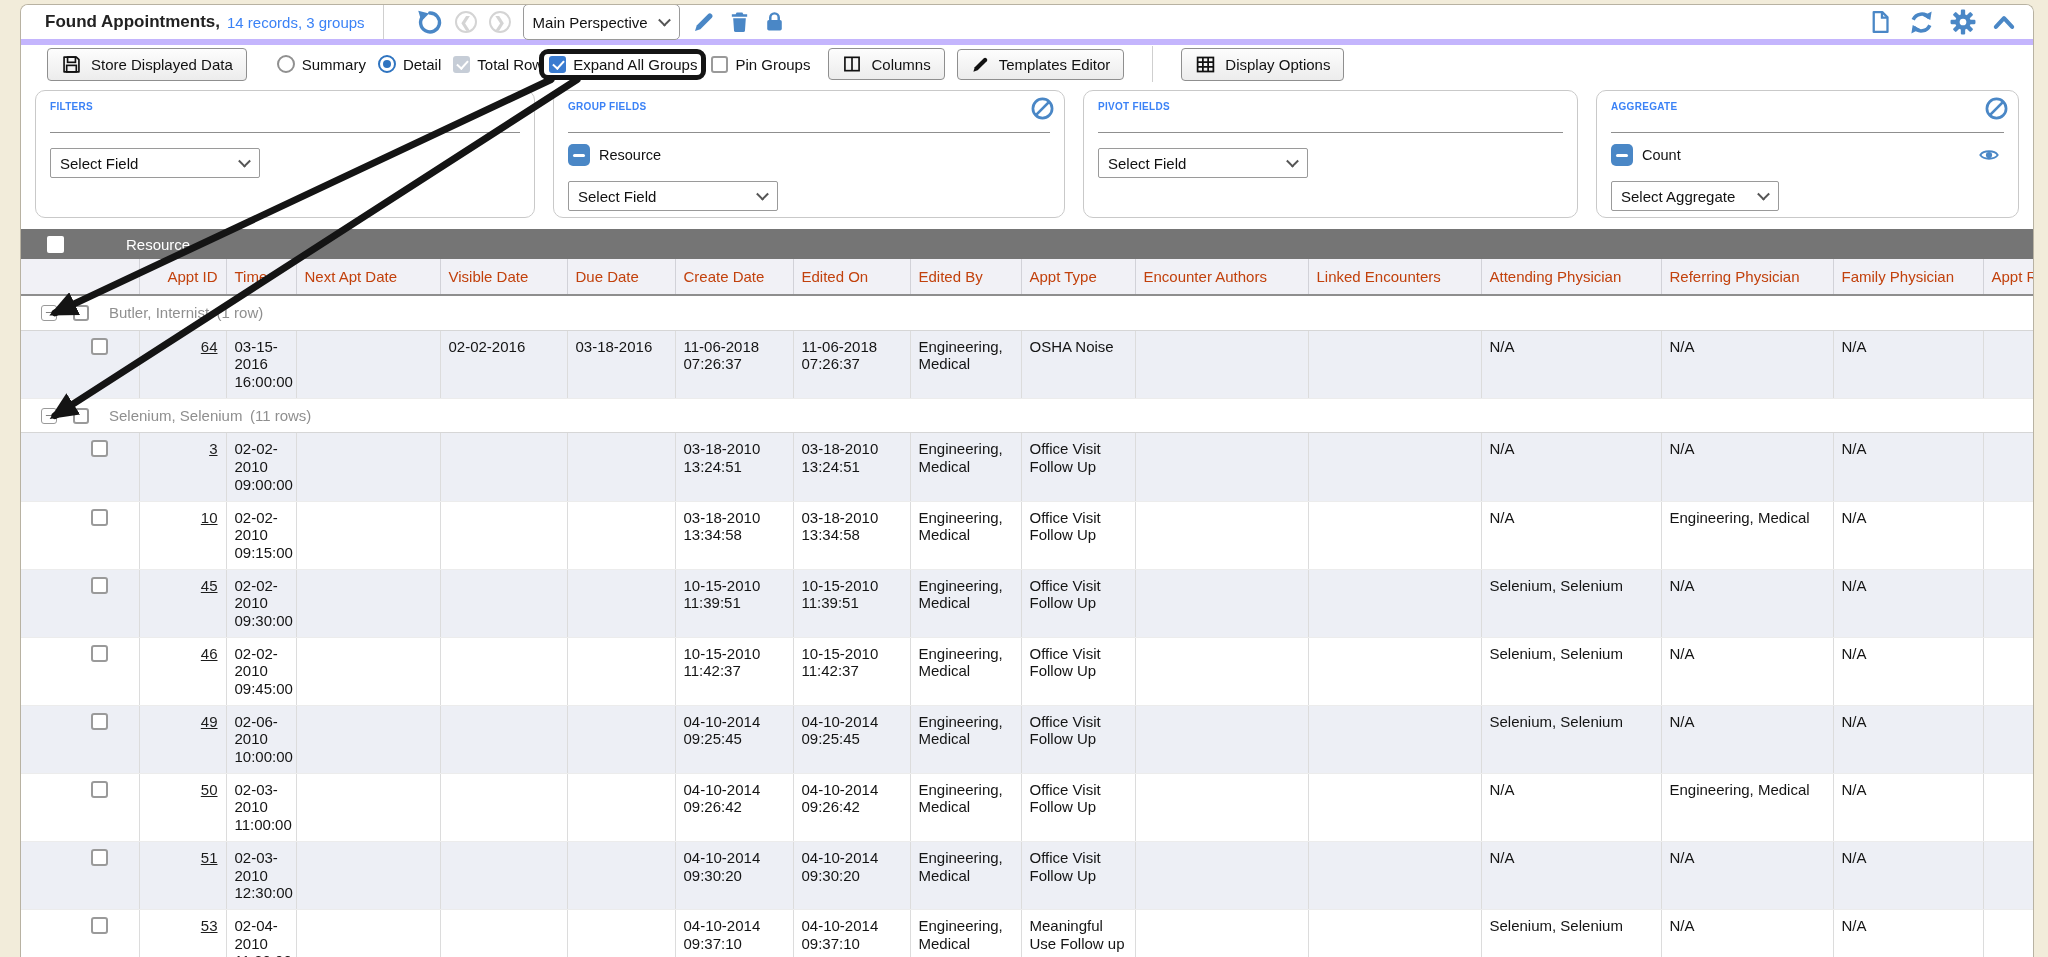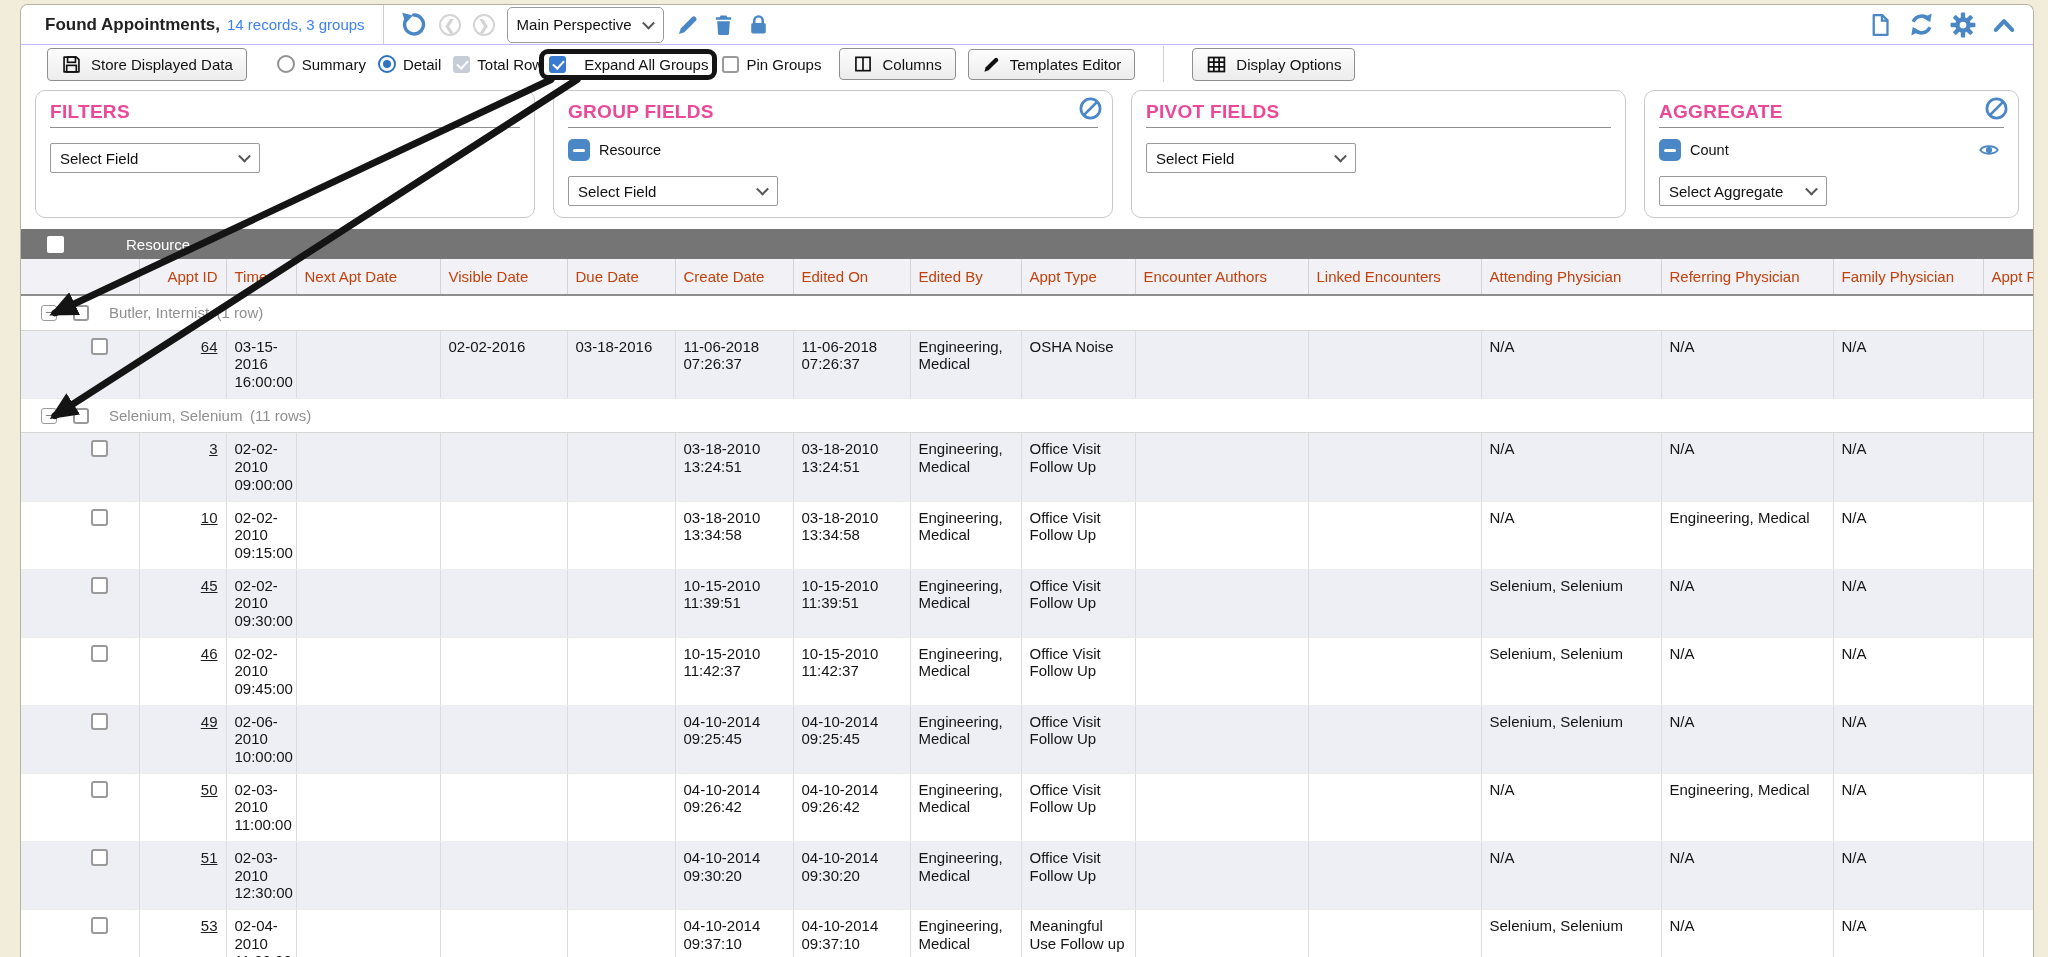--- a/index.html
+++ b/index.html
@@ -10,21 +10,21 @@
     font-family:"Liberation Sans", sans-serif;
     color:#111;
   }
   .app {
     position:absolute; left:20px; top:4px; width:2014px; height:953px;
     background:#fff; border:1px solid #b8b2a2; border-bottom:none;
     border-radius:8px 8px 0 0; overflow:hidden;
   }
 
   
-  .row1 { height:40px; display:flex; align-items:center; padding:0 12px 0 0; border-bottom:1px solid #c4b5fd; background:#fff; }
+  .row1 { height:40px; display:flex; align-items:center; padding:0 12px 0 0; border-bottom:6px solid #c4b5fd; background:#fff;gap:16px; }
   .titlebox { height:100%; display:flex; align-items:center; gap:7px; padding:0 18px 0 24px; border-right:1px solid #cfcfcf; }
   .title { font-size:17px; font-weight:bold; color:#222; }
   .records { font-size:15px; color:#3b82f6; }
   .r1-icons { display:flex; align-items:center; gap:12px; padding-left:16px; }
   .navcirc { width:22px; height:22px; border:2.5px solid #d4d4d4; border-radius:50%; color:#d4d4d4;
              display:flex; align-items:center; justify-content:center; font-size:14px; font-weight:bold; line-height:1; }
   .select-wrap { position:relative; display:inline-block; }
   .select-wrap select {
     appearance:none; -webkit-appearance:none;
     font-family:"Liberation Sans", sans-serif; font-size:15px; color:#111;
@@ -44,31 +44,31 @@
   .opt { display:flex; align-items:center; gap:7px; font-size:15px; white-space:nowrap; }
   .radio { width:18px; height:18px; border:2px solid #909090; border-radius:50%; background:#fff; position:relative; flex:none; }
   .radio.on { border-color:#2f74c0; }
   .radio.on::after { content:""; position:absolute; left:3px; top:3px; width:8px; height:8px; border-radius:50%; background:#2f74c0; }
   .cb { width:17px; height:17px; border:2px solid #9a9a9a; border-radius:3px; background:#fff; position:relative; flex:none; }
   .cb.checked-blue { background:#3a7bd0; border-color:#3a7bd0; }
   .cb.checked-gray { background:#c6cdd7; border-color:#c6cdd7; }
   .cb.checked-blue::after, .cb.checked-gray::after {
     content:""; position:absolute; left:4px; top:0.5px; width:5px; height:9px;
     border-right:2.4px solid #fff; border-bottom:2.4px solid #fff; transform:rotate(42deg); }
-  .black-box { position:relative; display:flex; align-items:center; gap:18px; margin:0 14px 0 6px; }
+  .black-box { position:relative; display:flex; align-items:center; gap:7px; margin:0 14px 0 6px; }
   .black-box::before { content:""; position:absolute; left:-10px; right:-9px; top:-7px; bottom:-7px;
     border:5px solid #141414; border-radius:9px; pointer-events:none; }
   .gap12 { width:12px; } .gap18 { width:18px; } .gap30 { width:30px; }
   .vdiv { width:1px; height:36px; background:#cfcfcf; margin:0 28px; }
 
   
   .panels { display:flex; gap:18px; padding:7px 14px 11px 14px; background:#fff; }
   .panel { border:1px solid #c9c9c9; border-radius:10px; background:#fff; height:128px; position:relative; padding:10px 14px; }
-  .p-filters { width:500px; } .p-group { width:560px; } .p-pivot { width:495px; } .p-agg { flex:1; }
-  .p-title { font-size:19px; font-weight:bold; color:#ec4899; letter-spacing:.3px; padding-bottom:4px; border-bottom:1px solid #8f8f8f; }
+  .p-filters { width:500px; } .p-group { width:512px; } .p-pivot { width:495px; } .p-agg { flex:1; }
+  .p-title { font-size:10px; font-weight:bold; color:#3b82f6; letter-spacing:.3px; padding-bottom:20px; border-bottom:1px solid #8f8f8f; }
   .p-cancel { position:absolute; top:5px; right:9px; }
   .fieldrow { display:flex; align-items:center; gap:9px; margin:11px 0; }
   .fieldrow .flabel { font-size:14.5px; color:#111; }
   .minus-sq { width:22px; height:22px; background:#4a87c6; border-radius:5px; position:relative; flex:none; }
   .minus-sq::after { content:""; position:absolute; left:5px; top:9.5px; width:12px; height:3.5px; background:#fff; border-radius:1.5px; }
   .eye { margin-left:auto; margin-right:2px; }
   .p-select { margin-top:13px; }
   .panel .select-wrap select { width:210px; height:30px; border-radius:2px; }
   .p-agg .select-wrap select { width:168px; }
   .p-filters .p-select, .p-pivot .p-select { margin-top:15px; }

